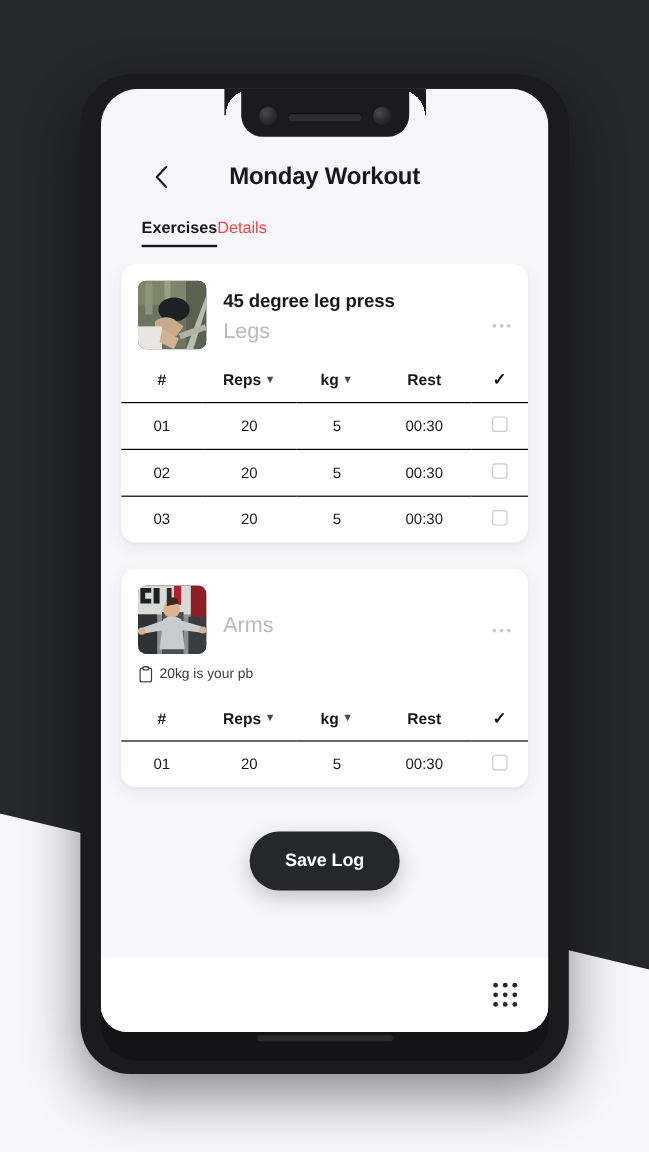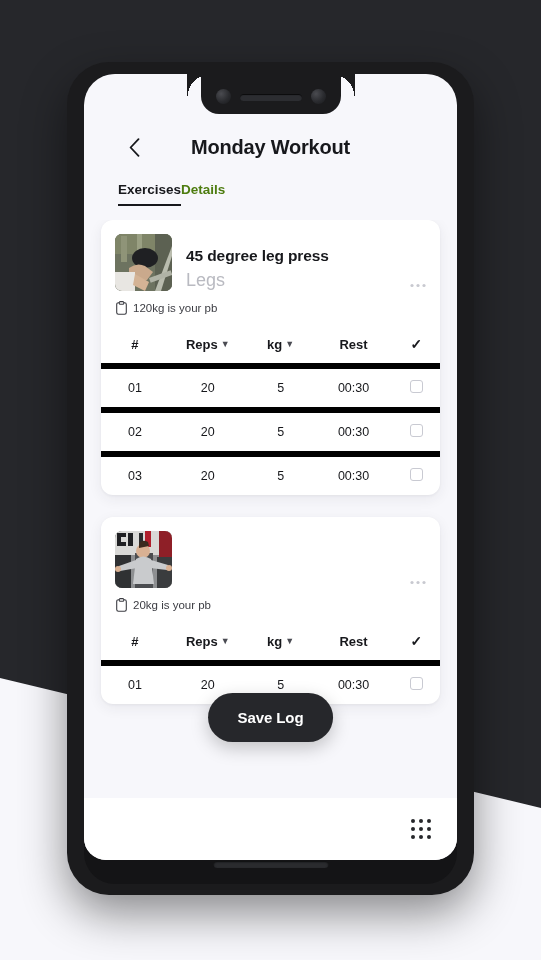--- a/index.html
+++ b/index.html
@@ -90,33 +90,33 @@
   }
   #page-title {
     position:absolute; left:0; right:0; text-align:center;
     font-size:20px; font-weight:bold; color:#17181c; letter-spacing:-.2px;
     pointer-events:none;
   }
 
   #tabs { display:flex; padding:6px 34px 0 34px; }
   .tab { font-size:13.5px; padding-bottom:7px; cursor:pointer; }
   .tab.active { color:#17181c; font-weight:600; border-bottom:2px solid #17181c; }
-  .tab.inactive { color:#4d7c0f; font-weight:700; }
+  .tab.inactive { color:#ef4444; font-weight:400; }
 
   #scroll {
     position:absolute; left:0; right:0; top:146px; bottom:62px;
     padding:0 17px; overflow:hidden;
   }
 
   .card {
     background:#ffffff; border-radius:12px;
     box-shadow:0 4px 14px rgba(40,42,60,.07), 0 1px 3px rgba(40,42,60,.05);
     margin-bottom:22px; overflow:hidden;
   }
-  .card-head { display:flex; padding:14px 14px 6px 14px; align-items:flex-end; }
+  .card-head { display:flex; padding:14px 14px 6px 14px; align-items:center; }
   .thumb {
     width:57px; height:57px; border-radius:7px; flex:none;
     overflow:hidden; background:#5a5d55;
   }
   .thumb svg { display:block; width:57px; height:57px; }
   .head-text { flex:1; padding-left:14px; padding-top:4px; min-width:0; }
   .ex-name { font-size:15.5px; font-weight:bold; color:#17181c; letter-spacing:-.1px; }
   .ex-group { font-size:18px; color:#b9bac1; margin-top:5px; }
   .more-btn {
     flex:none; width:22px; padding-top:14px; color:#c8c9d0;
@@ -125,21 +125,21 @@
 
   .pb-row { display:flex; align-items:center; gap:6px; padding:4px 14px 10px 15px; }
   .pb-text { font-size:11.5px; color:#3c3d43; }
 
   .tbl { width:100%; border-collapse:collapse; }
   .tbl th, .tbl td {
     font-size:12.5px; color:#17181c; text-align:center;
     padding:11px 0; font-weight:normal;
   }
   .tbl th { font-weight:bold; font-size:13px; }
-  .tbl tr { border-top:6px solid #000000; }
+  .tbl tr { border-top:1px solid #000000; }
   .tbl thead tr { border-top:none; }
   .tbl tbody tr:last-child td { }
   .col-n { width:20%; } .col-r { width:23%; } .col-k { width:20%; }
   .col-rest { width:23%; } .col-c { width:14%; }
   .chev { font-size:9px; color:#4a4b52; margin-left:3px; vertical-align:2px; }
   .checkbox {
     display:inline-block; width:13px; height:13px;
     border:1.4px solid #c9cad2; border-radius:3px; cursor:pointer;
   }
   .tick { font-size:14px; color:#17181c; }
@@ -219,27 +219,20 @@
               </div>
               <div class="more-btn">
                 <svg width="16" height="5" viewBox="0 0 16 5">
                   <circle cx="2" cy="2.5" r="1.6" fill="#c8c9d0"></circle>
                   <circle cx="8" cy="2.5" r="1.6" fill="#c8c9d0"></circle>
                   <circle cx="14" cy="2.5" r="1.6" fill="#c8c9d0"></circle>
                 </svg>
               </div>
             </div>
 
-            <div class="pb-row">
-              <svg width="11" height="14" viewBox="0 0 11 14">
-                <rect x="0.7" y="1.7" width="9.6" height="11.6" rx="1.7" fill="none" stroke="#3c3d43" stroke-width="1.1"></rect>
-                <rect x="3.2" y="0.6" width="4.6" height="2.6" rx="1" fill="#fff" stroke="#3c3d43" stroke-width="1.1"></rect>
-              </svg>
-              <span class="pb-text">120kg is your pb</span>
-            </div>
 
             <table class="tbl">
               <thead>
                 <tr>
                   <th class="col-n">#</th>
                   <th class="col-r"><span>Reps</span><span class="chev">▼</span></th>
                   <th class="col-k"><span>kg</span><span class="chev">▼</span></th>
                   <th class="col-rest">Rest</th>
                   <th class="col-c"><span class="tick">✓</span></th>
                 </tr>
@@ -287,20 +280,21 @@
                   <circle cx="28" cy="20" r="7" fill="#d9b193"></circle>
                   <path d="M24 12 q4 -4 9 -1 l1 4 -10 2 z" fill="#3a2a1e"></path>
                   <path d="M21 28 q7 -5 15 0 l3 25 -21 0 z" fill="#c9cbcd"></path>
                   <path d="M21 29 L4 35 l1 5 L22 37 z" fill="#c9cbcd"></path>
                   <path d="M36 29 L53 34 l-1 5 L35 37 z" fill="#c9cbcd"></path>
                   <circle cx="3" cy="38" r="3" fill="#d9b193"></circle>
                   <circle cx="54" cy="37" r="3" fill="#d9b193"></circle>
                 </svg>
               </div>
               <div class="head-text">
+                <div class="ex-group">Arms</div>
               </div>
               <div class="more-btn">
                 <svg width="16" height="5" viewBox="0 0 16 5">
                   <circle cx="2" cy="2.5" r="1.6" fill="#c8c9d0"></circle>
                   <circle cx="8" cy="2.5" r="1.6" fill="#c8c9d0"></circle>
                   <circle cx="14" cy="2.5" r="1.6" fill="#c8c9d0"></circle>
                 </svg>
               </div>
             </div>
 

